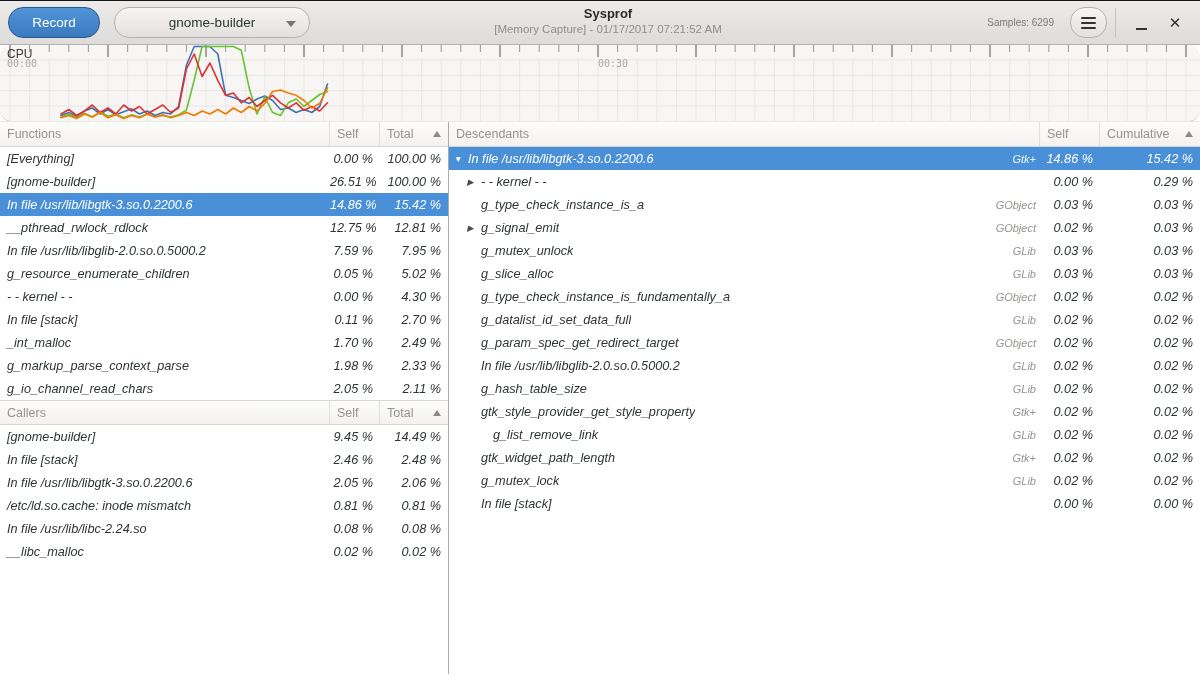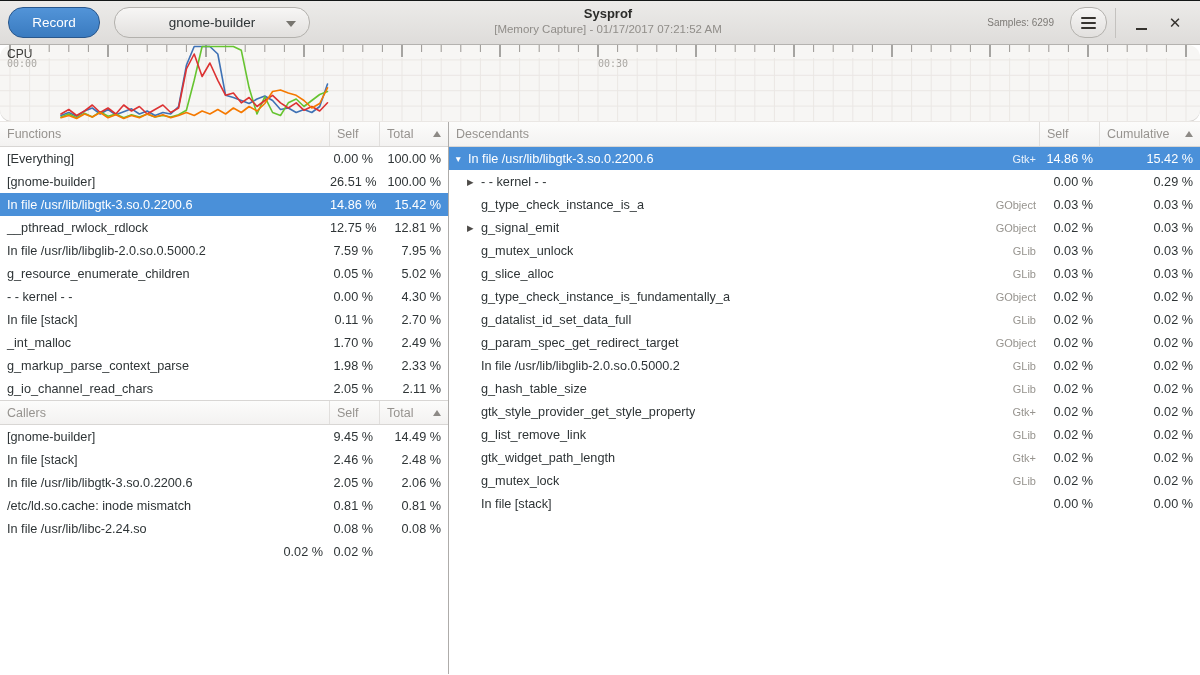--- a/index.html
+++ b/index.html
@@ -47,21 +47,21 @@
   .right-panel{ flex:1; background:#fff; }
   .thead{ display:grid; height:25px; background:linear-gradient(#fcfcfb,#f3f2f1);
     border-bottom:1px solid #d8d6d4; color:#96938f; font-size:12.5px; }
   .left-grid{ grid-template-columns:330px 50px 1fr; }
   .right-grid{ grid-template-columns:1fr 60px 100px; }
   .hcell{ display:flex; align-items:center; padding:0 7px; height:100%; }
   .hcell.sep{ border-right:1px solid #e1dfdd; }
   .sort-arrow{ margin-left:auto; width:0; height:0;
     border-left:4.5px solid transparent; border-right:4.5px solid transparent;
     border-bottom:6px solid #8d8a86; }
-  .trow{ display:grid; height:23px; font-size:12.7px; color:#2e3436; align-items:center; }
+  .trow{ display:grid; height:23px; font-size:12.7px; color:#2e3436; align-items:center;font-style:italic; }
   .trow .name{ padding:0 7px; white-space:nowrap; overflow:hidden; }
   .trow .num{ text-align:right; padding-right:7px; white-space:nowrap; }
   .trow.selected{ background:#4a90d9; color:#fff; }
   .callers-head{ border-top:1px solid #d8d6d4; }
   
   .tree{ display:flex; align-items:center; padding-right:4px !important; }
   .expander{ width:14px; font-size:8.5px; color:#4d4b48; flex:0 0 14px; text-align:left; }
   .selected .expander{ color:#fff; }
   .tlabel{ white-space:nowrap; overflow:hidden; }
   .tag{ margin-left:auto; font-size:11px; color:#97948f; padding-left:8px; }
@@ -340,20 +340,21 @@
           <div class="name">/etc/ld.so.cache: inode mismatch</div>
           <div class="num">0.81 %</div>
           <div class="num">0.81 %</div>
         </div>
         <div class="trow left-grid">
           <div class="name">In file /usr/lib/libc-2.24.so</div>
           <div class="num">0.08 %</div>
           <div class="num">0.08 %</div>
         </div>
         <div class="trow left-grid">
+          <div class="name">__libc_malloc</div>
           <div class="num">0.02 %</div>
           <div class="num">0.02 %</div>
         </div>
       </div>
   </div>
 
   <div class="right-panel">
     <div class="thead right-grid">
       <div class="hcell sep">
         <span>Descendants</span>
@@ -468,21 +469,21 @@
         <div class="trow right-grid">
           <div class="name tree" style="padding-left: 18px;">
             <span class="expander"></span>
             <span class="tlabel">gtk_style_provider_get_style_property</span>
             <span class="tag">Gtk+</span>
           </div>
           <div class="num">0.02 %</div>
           <div class="num">0.02 %</div>
         </div>
         <div class="trow right-grid">
-          <div class="name tree" style="padding-left: 18px;">
+          <div class="name tree" style="padding-left: 18px; gap: 12px;">
             <span class="expander"></span>
             <span class="tlabel">g_list_remove_link</span>
             <span class="tag">GLib</span>
           </div>
           <div class="num">0.02 %</div>
           <div class="num">0.02 %</div>
         </div>
         <div class="trow right-grid">
           <div class="name tree" style="padding-left: 18px;">
             <span class="expander"></span>

